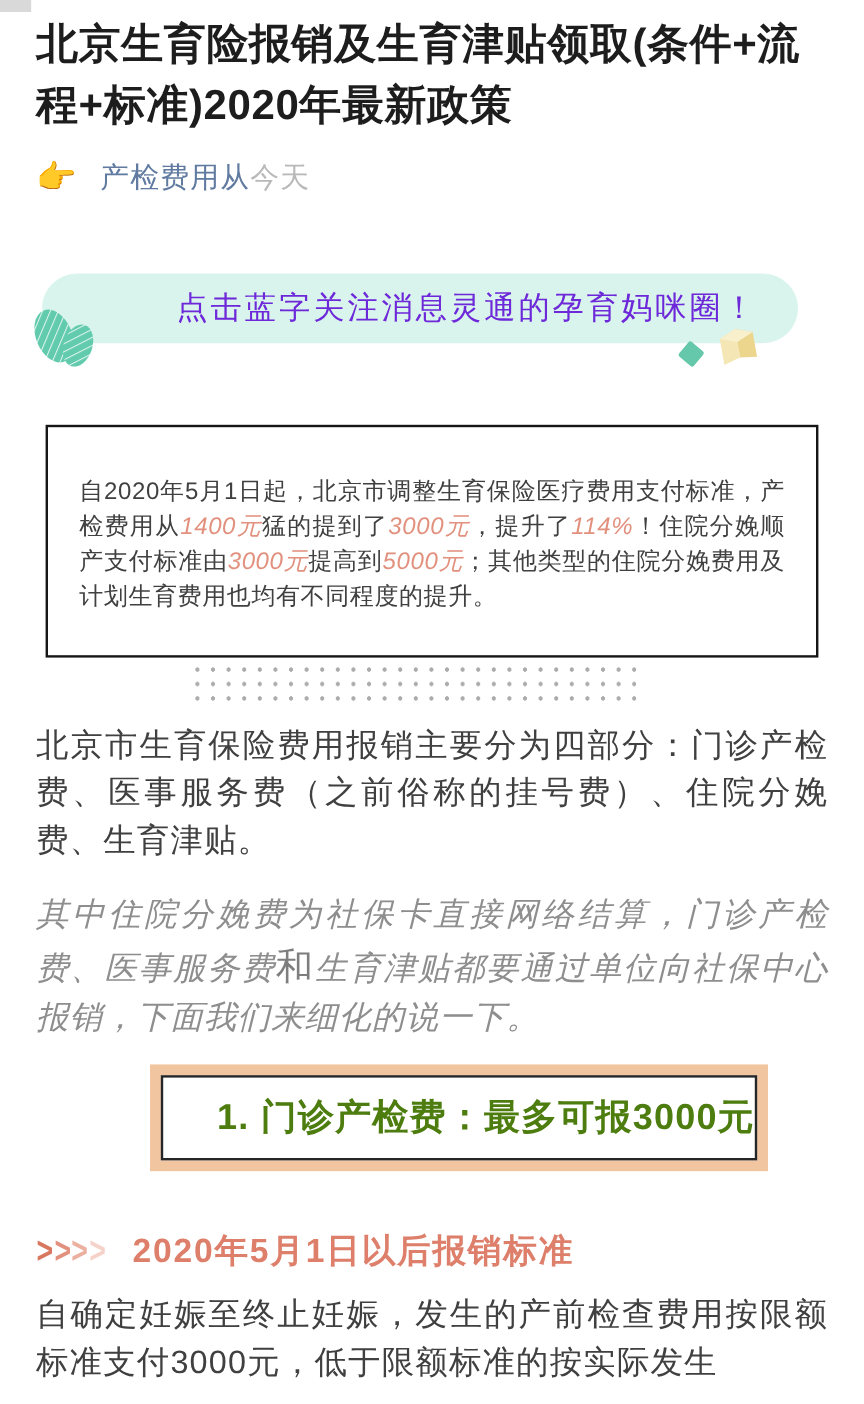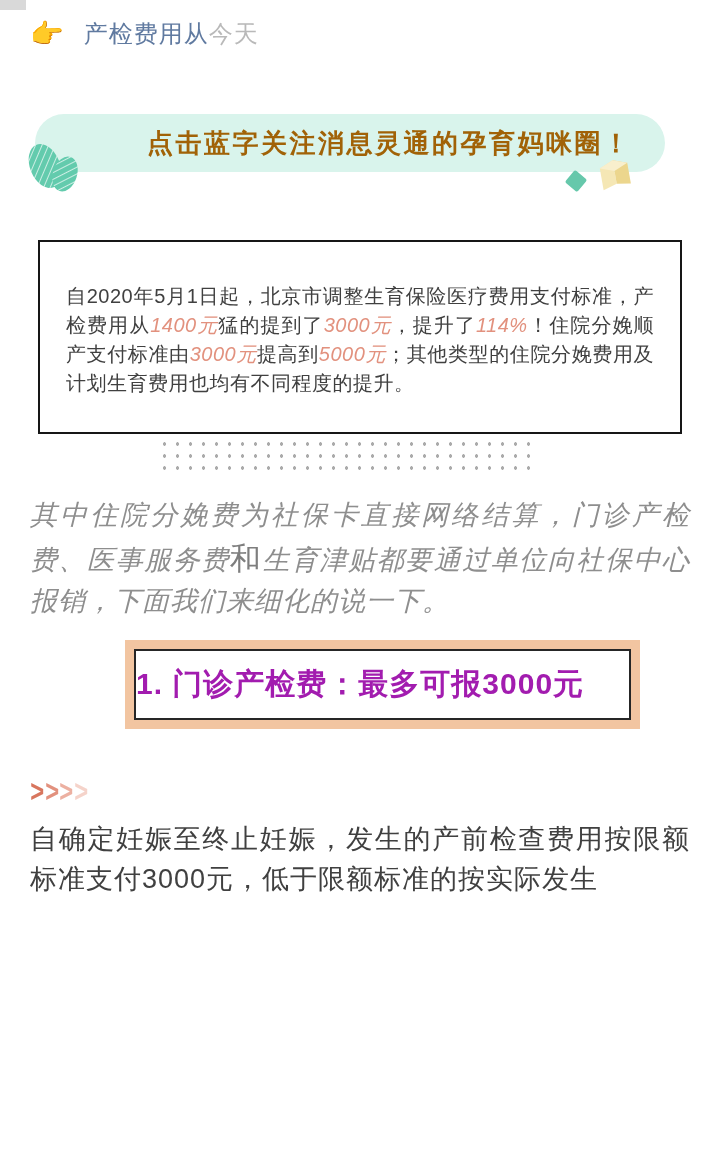--- a/index.html
+++ b/index.html
@@ -16,21 +16,21 @@
   .byline { margin:18px 30px 0; display:flex; align-items:center; font-size:24px; }
   .finger { font-size:27px; margin-right:20px; }
   .account { color:#607aa0; text-decoration:none; letter-spacing:1px; cursor:pointer; }
   .date { color:#b9b9b9; letter-spacing:1px; }
 
   .banner { position:relative; margin:64px 55px 0 35px; height:58px; }
   .banner-pill {
     position:absolute; inset:0; background:#d9f4ec; border-radius:29px;
     display:flex; align-items:center; padding-left:112px; box-sizing:border-box;
   }
-  .banner-text { font-size:26px; font-weight:700; color:#a16207; letter-spacing:2.5px; }
+  .banner-text { font-size:26px; font-weight:400; color:#6d28d9; letter-spacing:2.5px; }
   .leaf   { position:absolute; left:-12px; top:24px; z-index:2; }
   .diamond{ position:absolute; right:72px; bottom:-26px; }
   .book   { position:absolute; right:28px; bottom:-24px; }
 
   .quote-box { margin:68px 38px 0; border:2px solid #161616; padding:40px 26px 34px; }
   .quote-text {
     margin:0; font-size:20px; line-height:1.45; color:#404040;
     text-align:justify; letter-spacing:0.5px;
   }
   .hl { color:#e2917e; font-style:italic; }
@@ -47,36 +47,37 @@
   }
   .note { margin-top:22px; color:#8e8e8e; }
   .note .it { font-style:italic; }
   .note .up { font-style:normal; font-size:31px; color:#7e7e7e; }
 
   .section-frame {
     margin:18px 0 0 125px; width:515px; box-sizing:border-box;
     background:#f2c5a1; padding:9px;
   }
   .section-inner {
-    border:2px solid #262626; background:#fff; text-align:left;
-    padding:13px 0; font-size:30px; font-weight:700; color:#a21caf; letter-spacing:1px;
+    border:2px solid #262626; background:#fff; text-align:right;
+    padding:13px 0; font-size:30px; font-weight:700; color:#4d7c0f; letter-spacing:1px;
   }
 
   .subhead { margin:48px 30px 0; display:flex; align-items:center; }
   .arr { display:inline-block; font-size:25px; font-weight:700; margin-right:0px; transform:scale(0.95,1.25); }
   .a1 { color:#d8765e; } .a2 { color:#e2917e; } .a3 { color:#ecb0a1; } .a4 { color:#f5d3ca; }
   .subhead-text { margin-left:22px; font-size:28px; font-weight:700; color:#dd7f6a; letter-spacing:1.5px; }
   .body1 { margin-top:14px; }
 </style>
 </head>
 <body>
 
 <div class="page">
   <div class="scroll-artifact"></div>
 
+  <h1 class="title">北京生育险报销及生育津贴领取(条件+流程+标准)2020年最新政策</h1>
 
   <div class="byline">
     <span class="finger">👉</span>
     <a class="account">产检费用从</a>
     <span class="date">今天</span>
   </div>
 
   <div class="banner">
     <svg class="leaf" width="60" height="58" viewBox="0 0 60 58">
       <defs>
@@ -102,28 +103,30 @@
       </g>
     </svg>
   </div>
 
   <div class="quote-box">
     <p class="quote-text"><span>自2020年5月1日起，北京市调整生育保险医疗费用支付标准，产检费用从</span><span class="hl">1400元</span><span>猛的提到了</span><span class="hl">3000元</span><span>，提升了</span><span class="hl">114%</span><span>！住院分娩顺产支付标准由</span><span class="hl">3000元</span><span>提高到</span><span class="hl">5000元</span><span>；其他类型的住院分娩费用及计划生育费用也均有不同程度的提升。</span></p>
   </div>
 
   <div class="dots"></div>
 
+  <p class="para">北京市生育保险费用报销主要分为四部分：门诊产检费、医事服务费（之前俗称的挂号费）、住院分娩费、生育津贴。</p>
 
   <p class="para note"><span class="it">其中住院分娩费为社保卡直接网络结算，门诊产检费、医事服务费</span><span class="up">和</span><span class="it">生育津贴都要通过单位向社保中心报销，下面我们来细化的说一下。</span></p>
 
   <div class="section-frame">
     <div class="section-inner">1. 门诊产检费：最多可报3000元</div>
   </div>
 
   <div class="subhead">
     <span class="arr a1">&gt;</span>
     <span class="arr a2">&gt;</span>
     <span class="arr a3">&gt;</span>
     <span class="arr a4">&gt;</span>
+    <span class="subhead-text">2020年5月1日以后报销标准</span>
   </div>
 
   <p class="para body1">自确定妊娠至终止妊娠，发生的产前检查费用按限额标准支付3000元，低于限额标准的按实际发生</p>
 </div>
 
 </body></html>

